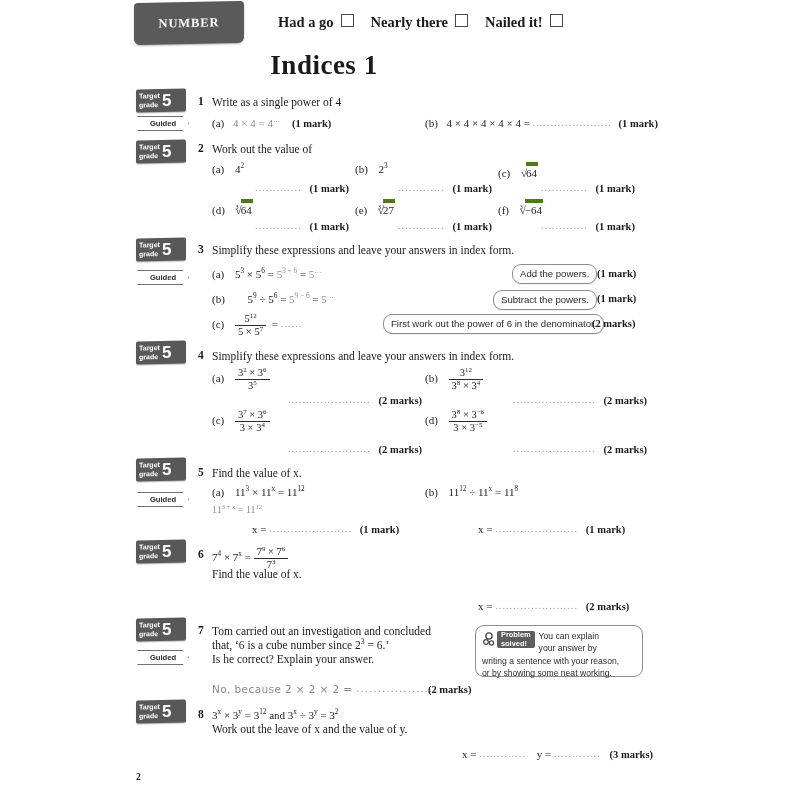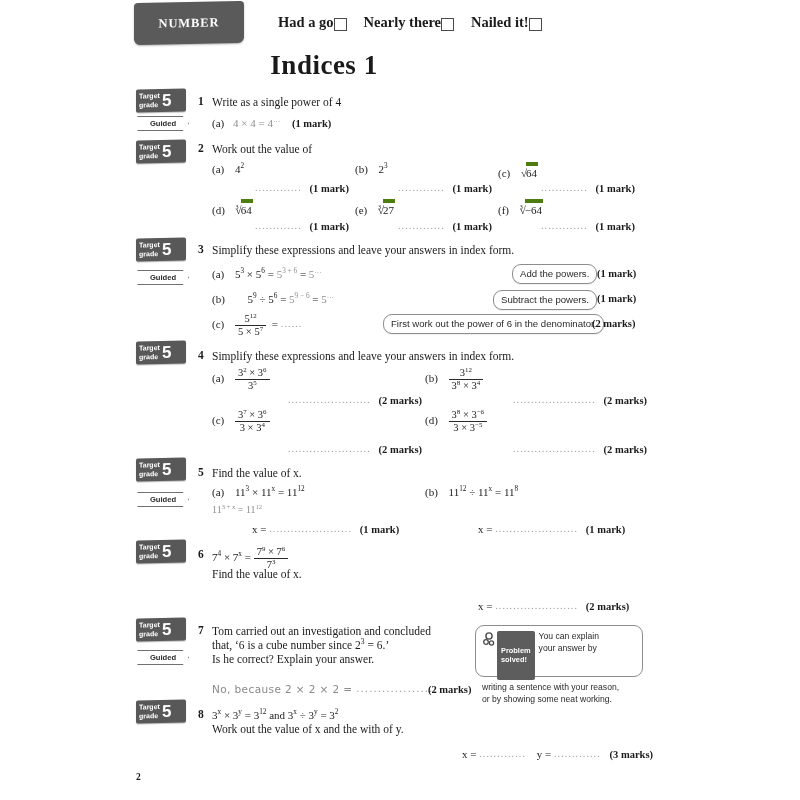--- a/index.html
+++ b/index.html
@@ -27,21 +27,21 @@
   }
   .topic-tab span {
     color: #fff; font-family: "Liberation Serif", serif;
     font-weight: bold; font-size: 12.5px; letter-spacing: .9px;
   }
   .progress-track {
     position: absolute; left: 278px; top: 14px;
     display: flex; align-items: center; gap: 17px;
     font-weight: bold; font-size: 14.5px;
   }
-  .prog-item { display: flex; align-items: flex-end; }
+  .prog-item { display: flex; align-items: flex-start; gap: 7px; }
   .prog-box {
     width: 13px; height: 13px; border: 1.3px solid #4a4a4a;
     background: #fff; display: inline-block;
   }
 
   
   .page-title {
     position: absolute; left: 0; top: 50px; width: 648px;
     text-align: center;
     font-size: 27px; font-weight: bold;
@@ -126,21 +126,21 @@
     position: absolute; left: 475px; top: 625px;
     width: 168px; height: 52px;
     border: 1px solid #8d8d8d; border-radius: 9px;
     background: #fff; padding: 5px 7px 4px 6px;
     font-family: "Liberation Sans", sans-serif;
     font-size: 8.6px; line-height: 11.5px; color: #2a2a2a;
   }
   .ps-tag {
     display: inline-block; background: #5d5d5d; color: #fff;
     font-weight: bold; font-size: 7.4px; line-height: 8.6px;
-    padding: 16px 4px; border-radius: 2px; vertical-align: top;
+    padding: 0 4px; border-radius: 2px; vertical-align: top;
     margin-right: 4px;
   }
   .ps-gears { position: absolute; left: 7px; top: 6px; }
   .ps-head { display: flex; align-items: flex-start; padding-left: 15px; }
   .ps-rest { padding-top: 2px; }
 
   
   .handwrite {
     position: absolute; font-family: "DejaVu Sans", sans-serif;
     font-size: 10.5px; color: #8a8a8a; letter-spacing: .4px;
@@ -196,20 +196,26 @@
   <div class="qtext" style="left:212px; top:95px;">Write as a single power of 4</div>
 
   <div class="part" style="left:212px; top:116px;">
     <span>(a)</span>
     <span style="margin-left:6px;">
       <span class="muted">4 × 4 = 4</span><sup class="muted">…</sup>
     </span>
     <span class="marks" style="margin-left:9px;">(1 mark)</span>
   </div>
 
+  <div class="part" style="left:425px; top:116px;">
+    <span>(b)</span>
+    <span style="margin-left:6px;">4 × 4 × 4 × 4 × 4 =</span>
+    <span class="dots">......................</span>
+    <span class="marks" style="margin-left:4px;">(1 mark)</span>
+  </div>
 
   <div class="target-badge" style="left:136px; top:140px;">
     <span class="tg-words">
       <span>Target</span>
       <span>grade</span>
     </span>
     <span class="tg-num">5</span>
   </div>
 
   <div class="qnum" style="left:198px; top:142px;">2</div>
@@ -506,21 +512,21 @@
 
   <div class="qnum" style="left:198px; top:708px;">8</div>
   <div class="part" style="left:212px; top:708px;">
     <span>3</span><sup>x</sup> ×
     <span>3</span><sup>y</sup> =
     <span>3</span><sup>12</sup> and
     <span>3</span><sup>x</sup> ÷
     <span>3</span><sup>y</sup> =
     <span>3</span><sup>2</sup>
   </div>
-  <div class="qtext" style="left:212px; top:722px;">Work out the value of x and the with of y.</div>
+  <div class="qtext" style="left:212px; top:722px;">Work out the leave of x and the value of y.</div>
 
   <div class="part" style="left:462px; top:747px;">
     <span>x =</span>
     <span class="dots">.............</span>
     <span style="margin-left:8px;">y =</span>
     <span class="dots">.............</span>
     <span class="marks" style="margin-left:6px;">(3 marks)</span>
   </div>
 
   <div class="page-number">2</div>

